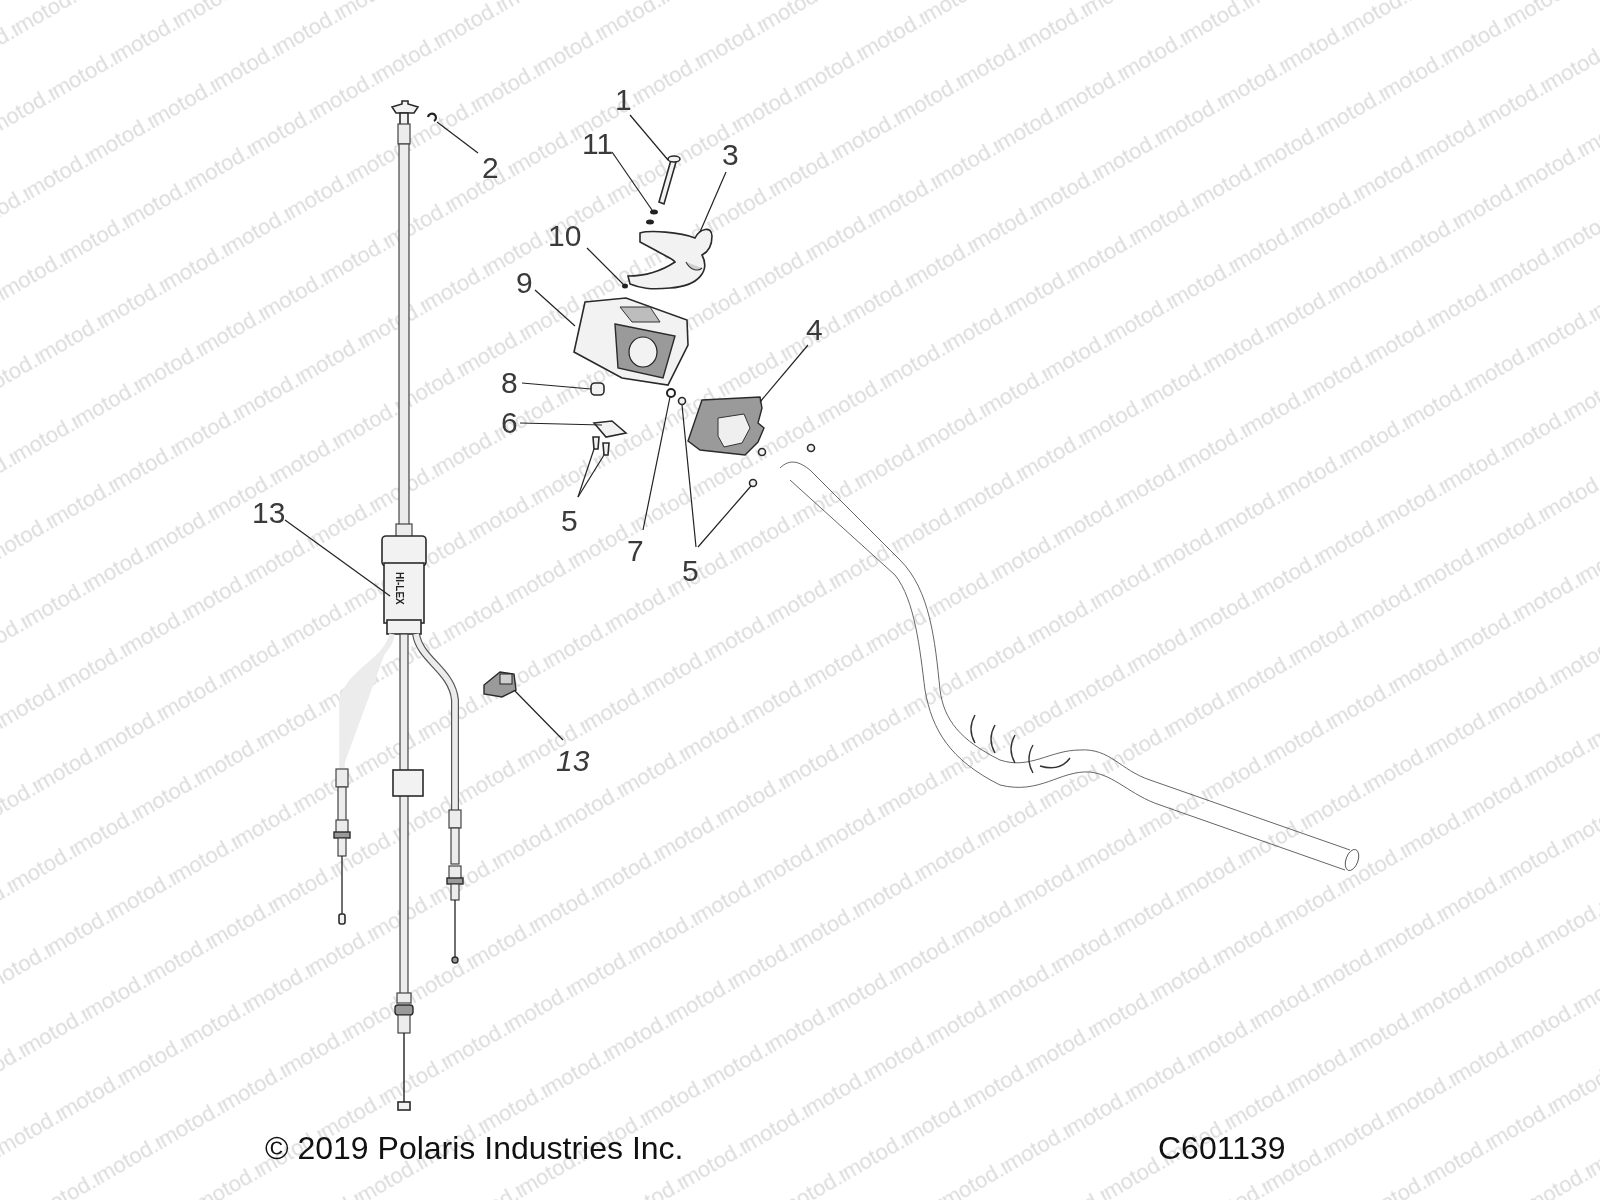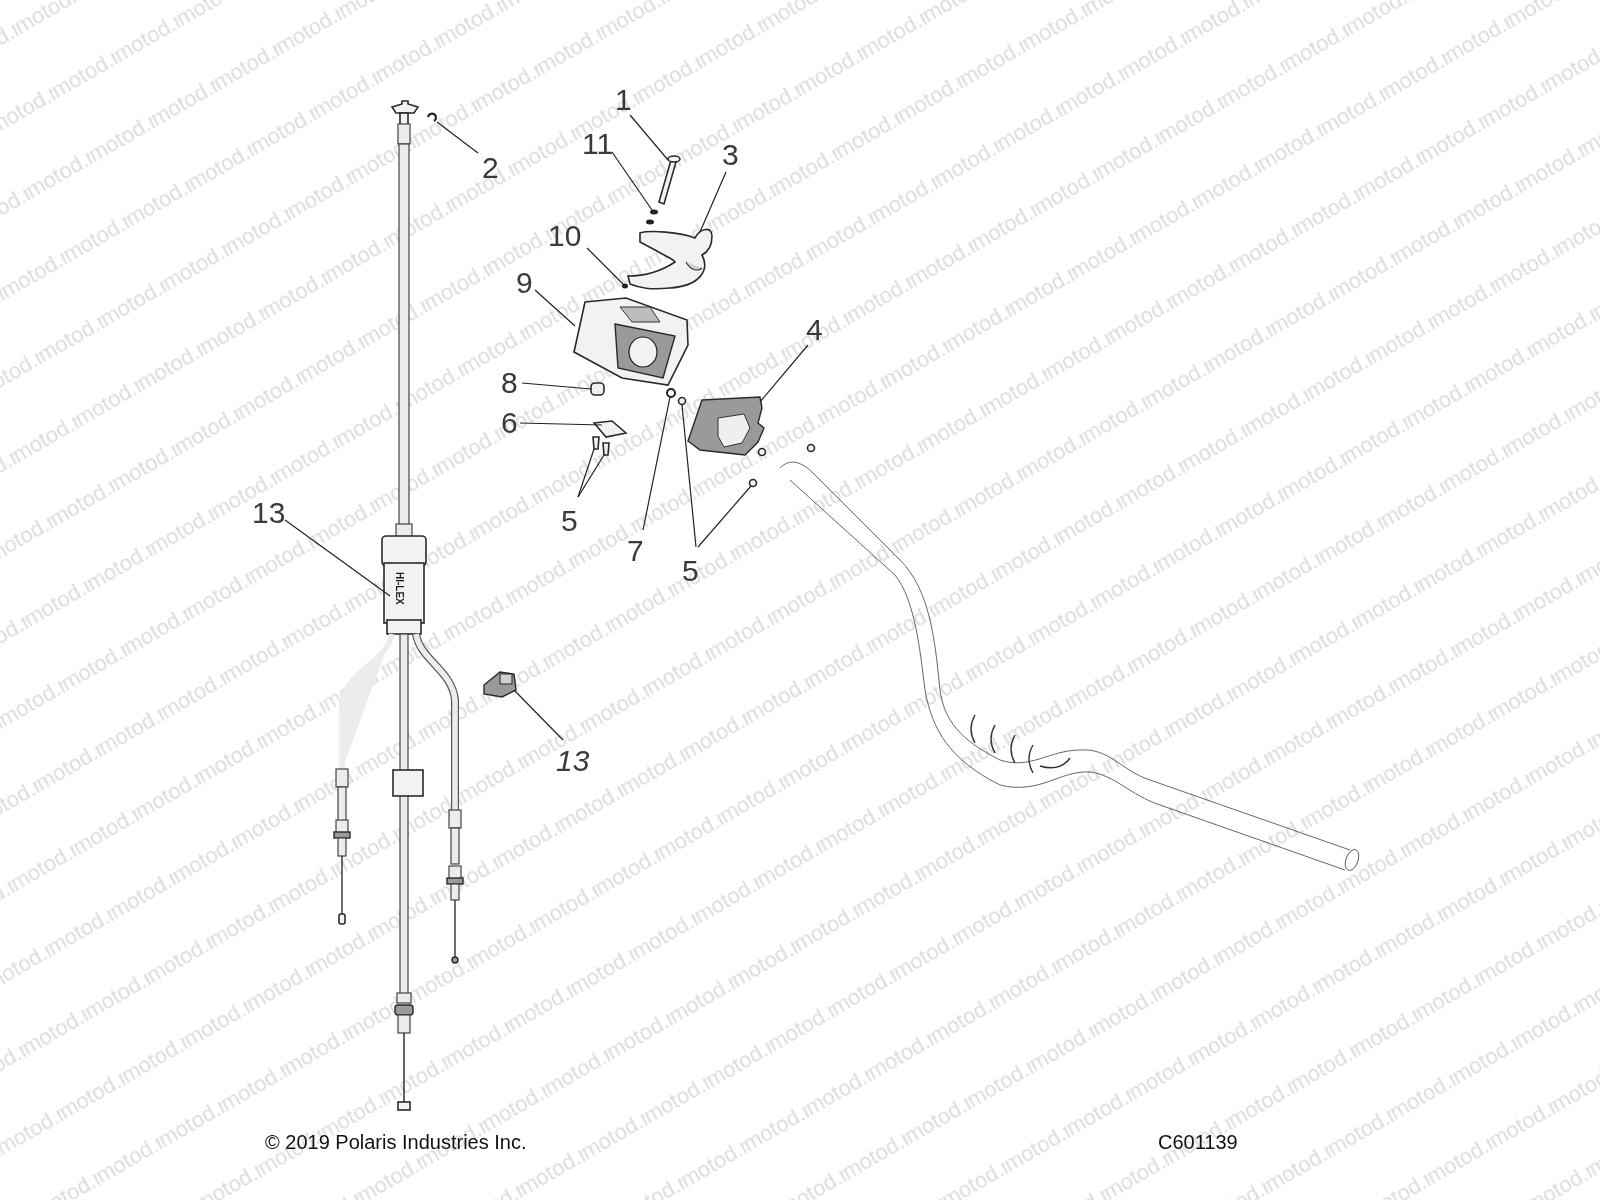--- a/index.html
+++ b/index.html
@@ -3,21 +3,21 @@
 <meta charset="utf-8">
 <style>
   html, body { margin: 0; padding: 0; background: #ffffff; }
   body { width: 1600px; height: 1200px; position: relative; overflow: hidden;
          font-family: "Liberation Sans", sans-serif; }
   #diagram { position: absolute; left: 0; top: 0; width: 1600px; height: 1200px; }
   .wm { font-family: "Liberation Sans", sans-serif; font-size: 22px; fill: #d8d8d8; }
   .callout { position: absolute; font-family: "Liberation Sans", sans-serif;
              font-size: 30px; color: #3a3a3a; line-height: 1; }
   .footer-text { position: absolute; font-family: "Liberation Sans", sans-serif;
-                 font-size: 20px; color: #111111; line-height: 1; }
+                 font-size: 32px; color: #111111; line-height: 1; }
   .part-stroke { stroke: #2a2a2a; stroke-width: 1.6; fill: #f2f2f2; }
   .part-dark { stroke: #2a2a2a; stroke-width: 1.4; fill: #9a9a9a; }
   .leader { stroke: #222222; stroke-width: 1.2; fill: none; }
   .cable { stroke: #444; stroke-width: 1.2; fill: #ececec; }
   .bar { stroke: #555; stroke-width: 0.9; fill: none; }
 </style>
 </head>
 <body>
 
 <svg id="diagram" viewBox="0 0 1600 1200" xmlns="http://www.w3.org/2000/svg">

